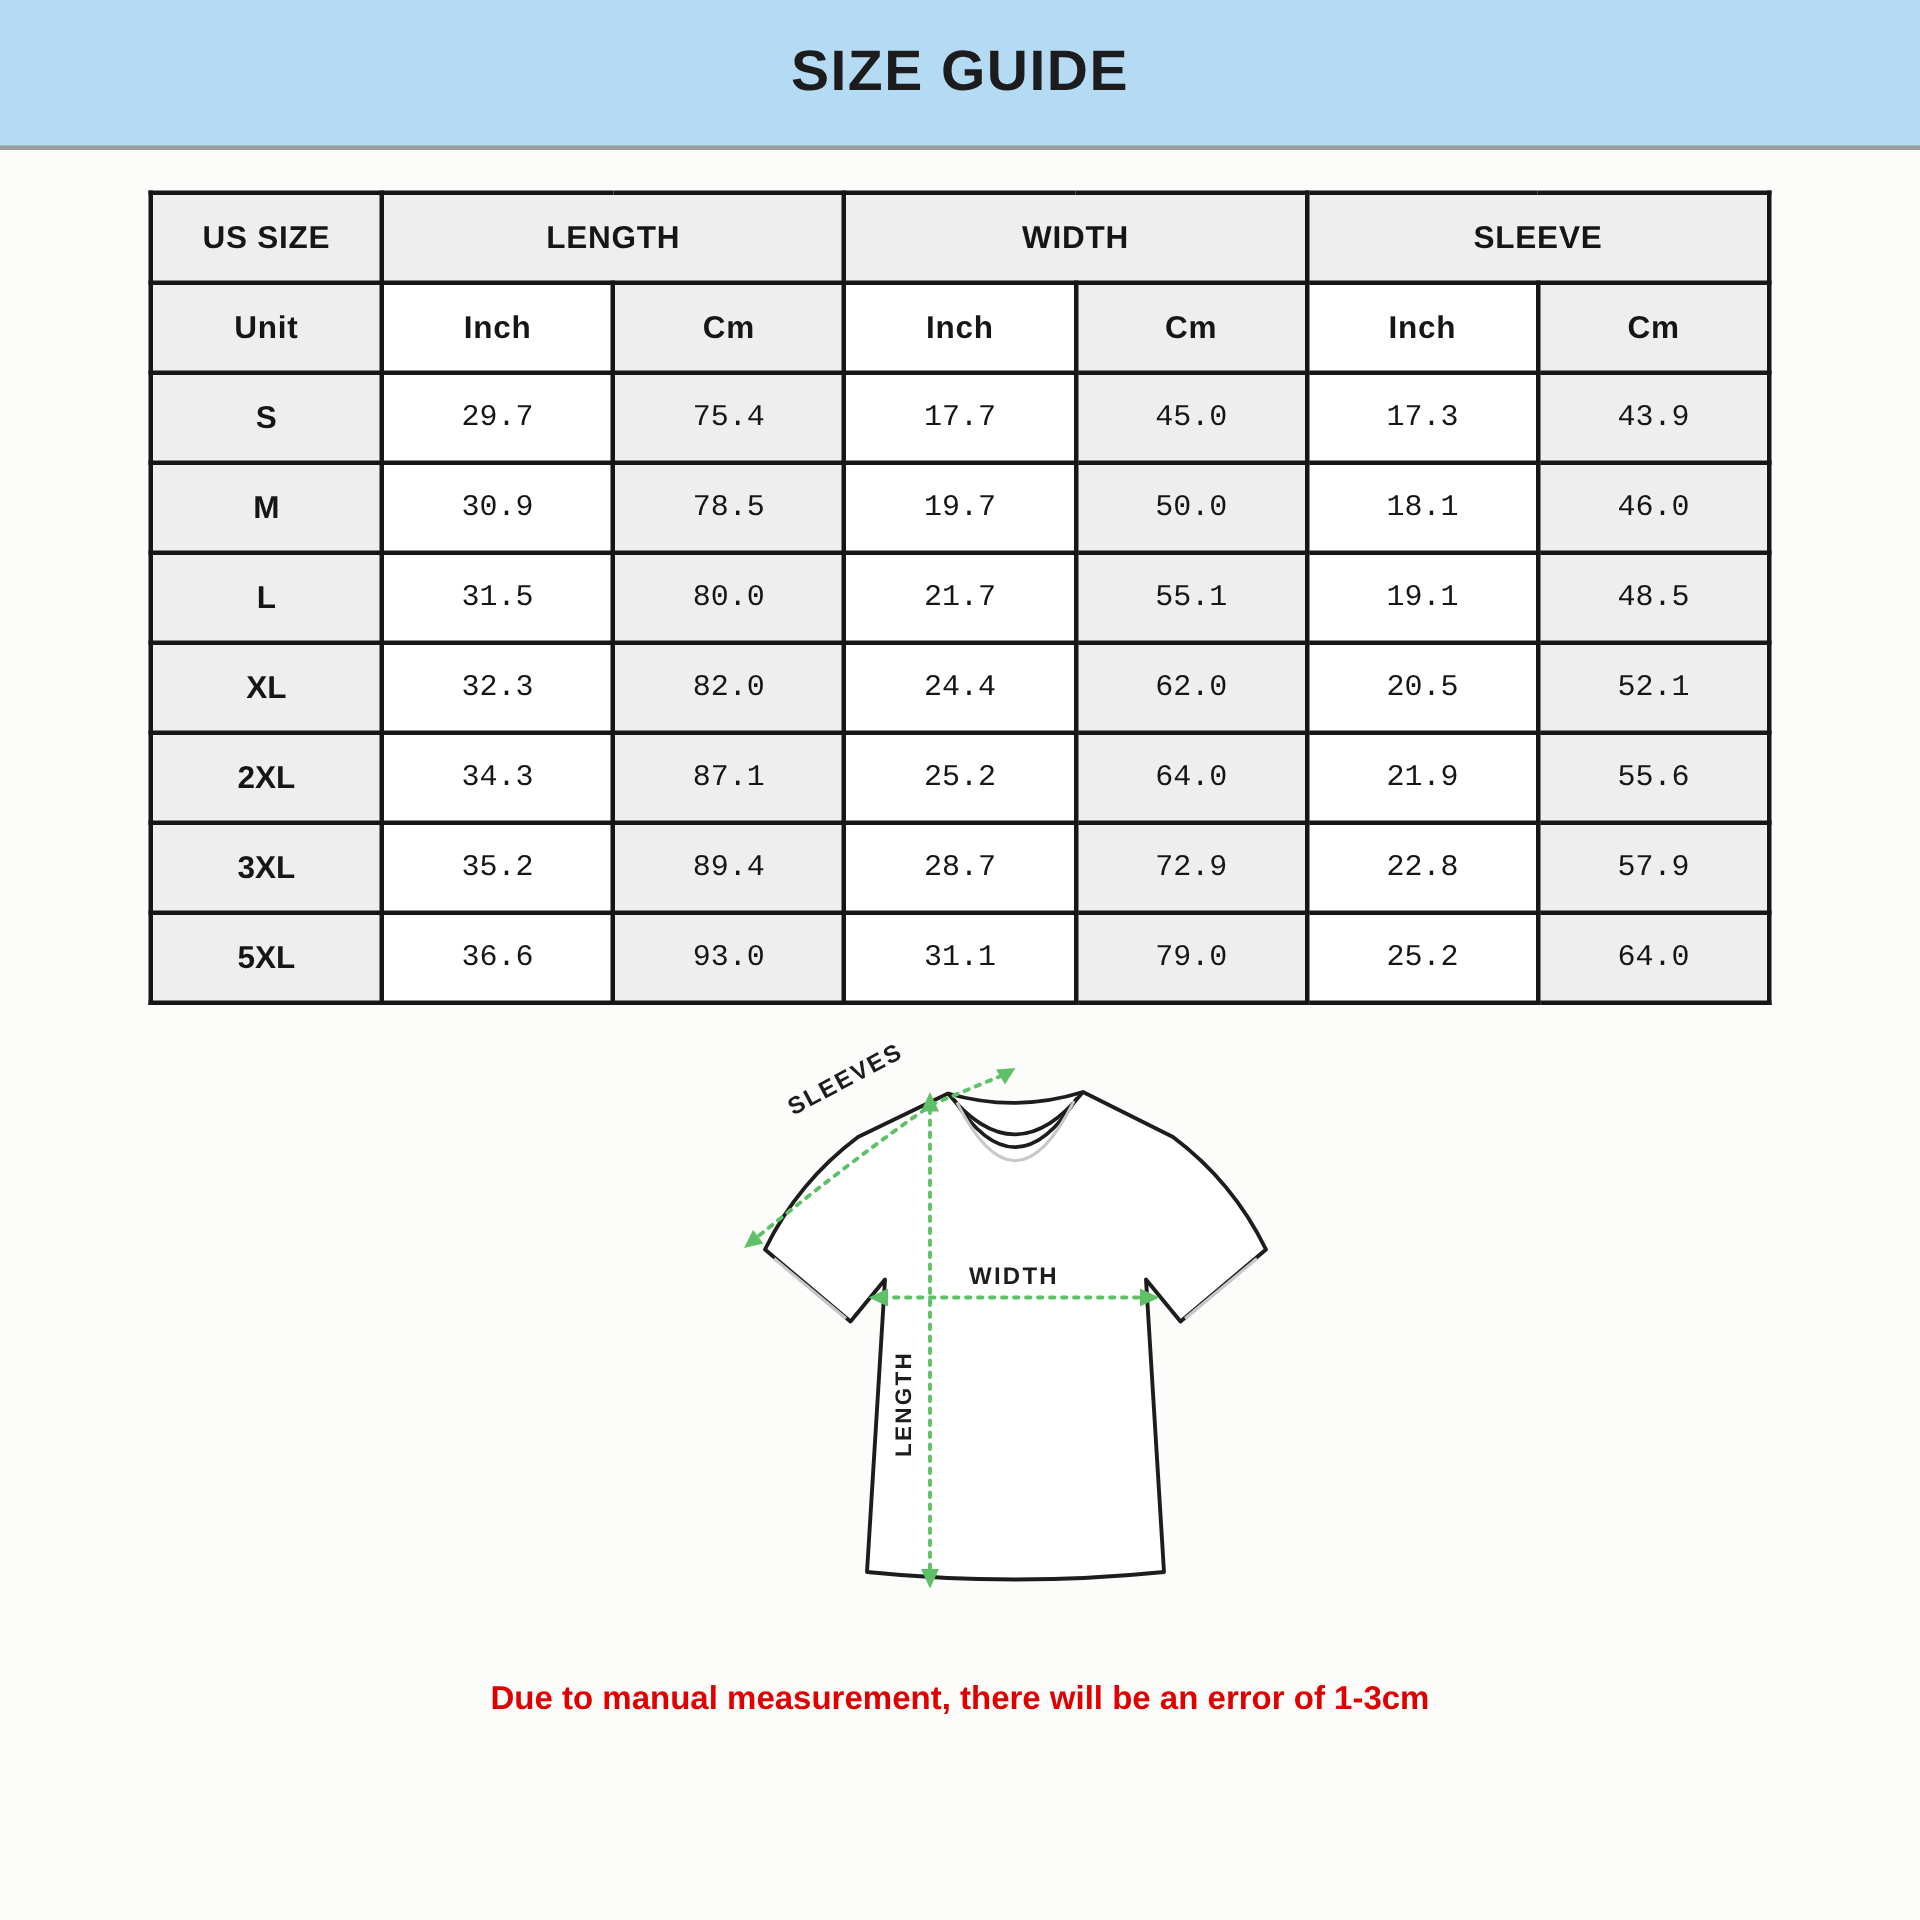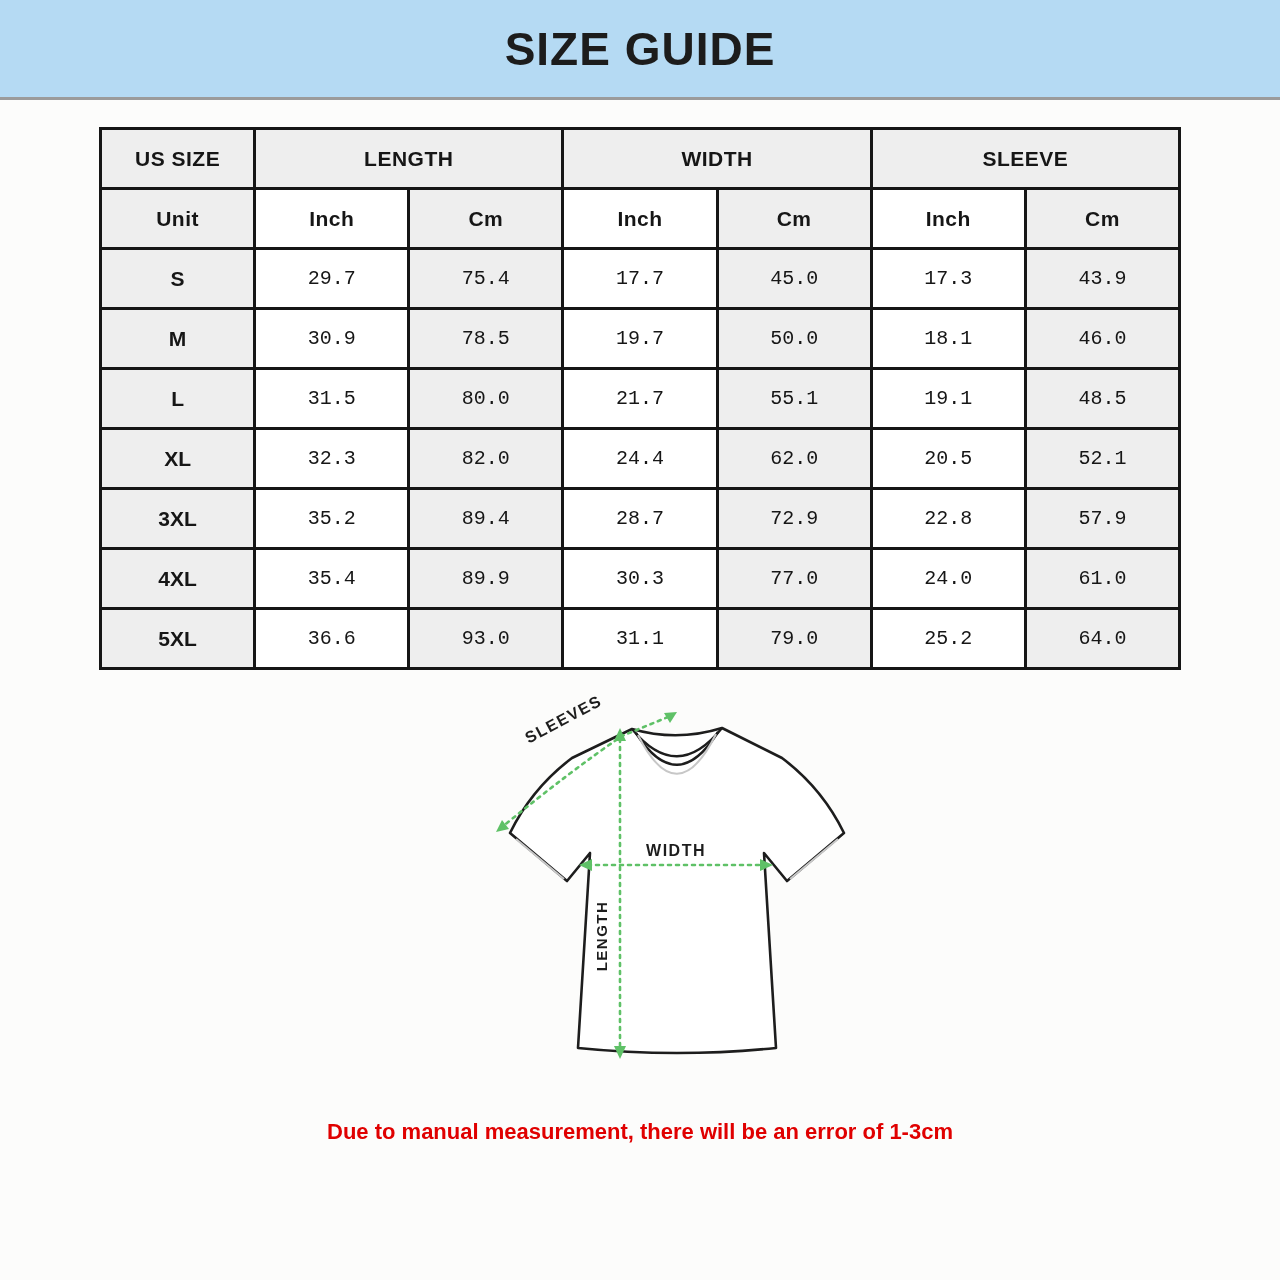--- a/index.html
+++ b/index.html
@@ -18,21 +18,21 @@
     background:#fcfcfb;
     font-family:"Liberation Sans",sans-serif;
   }
   .banner{
     width:1280px;height:100px;
     background:var(--banner-bg);
     border-bottom:3px solid #9b9b9b;
     display:flex;align-items:center;justify-content:center;
   }
   .banner h1{
-    margin:0;font-size:46px;font-weight:700;letter-spacing:1px;
+    margin:0;font-size:38px;font-weight:700;letter-spacing:1px;
     color:var(--banner-text);
   }
   table.size-table{
     border-collapse:collapse;table-layout:fixed;
     width:1082px;margin:27px auto 0 auto;
   }
   .size-table td,.size-table th{
     border:3px solid var(--table-border);
     height:60px;padding:0;text-align:center;vertical-align:middle;
     color:#161616;
@@ -124,36 +124,36 @@
       <tr>
         <td class="gray size-col">XL</td>
         <td class="white">32.3</td>
         <td class="gray">82.0</td>
         <td class="white">24.4</td>
         <td class="gray">62.0</td>
         <td class="white">20.5</td>
         <td class="gray">52.1</td>
       </tr>
       <tr>
+        <td class="gray size-col">2XL</td>
+        <td class="white">34.3</td>
+        <td class="gray">87.1</td>
+        <td class="white">25.2</td>
+        <td class="gray">64.0</td>
+        <td class="white">21.9</td>
+        <td class="gray">55.6</td>
+      </tr>
+      <tr>
         <td class="gray size-col">3XL</td>
         <td class="white">35.2</td>
         <td class="gray">89.4</td>
         <td class="white">28.7</td>
         <td class="gray">72.9</td>
         <td class="white">22.8</td>
         <td class="gray">57.9</td>
-      </tr>
-      <tr>
-        <td class="gray size-col">4XL</td>
-        <td class="white">35.4</td>
-        <td class="gray">89.9</td>
-        <td class="white">30.3</td>
-        <td class="gray">77.0</td>
-        <td class="white">24.0</td>
-        <td class="gray">61.0</td>
       </tr>
       <tr>
         <td class="gray size-col">5XL</td>
         <td class="white">36.6</td>
         <td class="gray">93.0</td>
         <td class="white">31.1</td>
         <td class="gray">79.0</td>
         <td class="white">25.2</td>
         <td class="gray">64.0</td>
       </tr>

